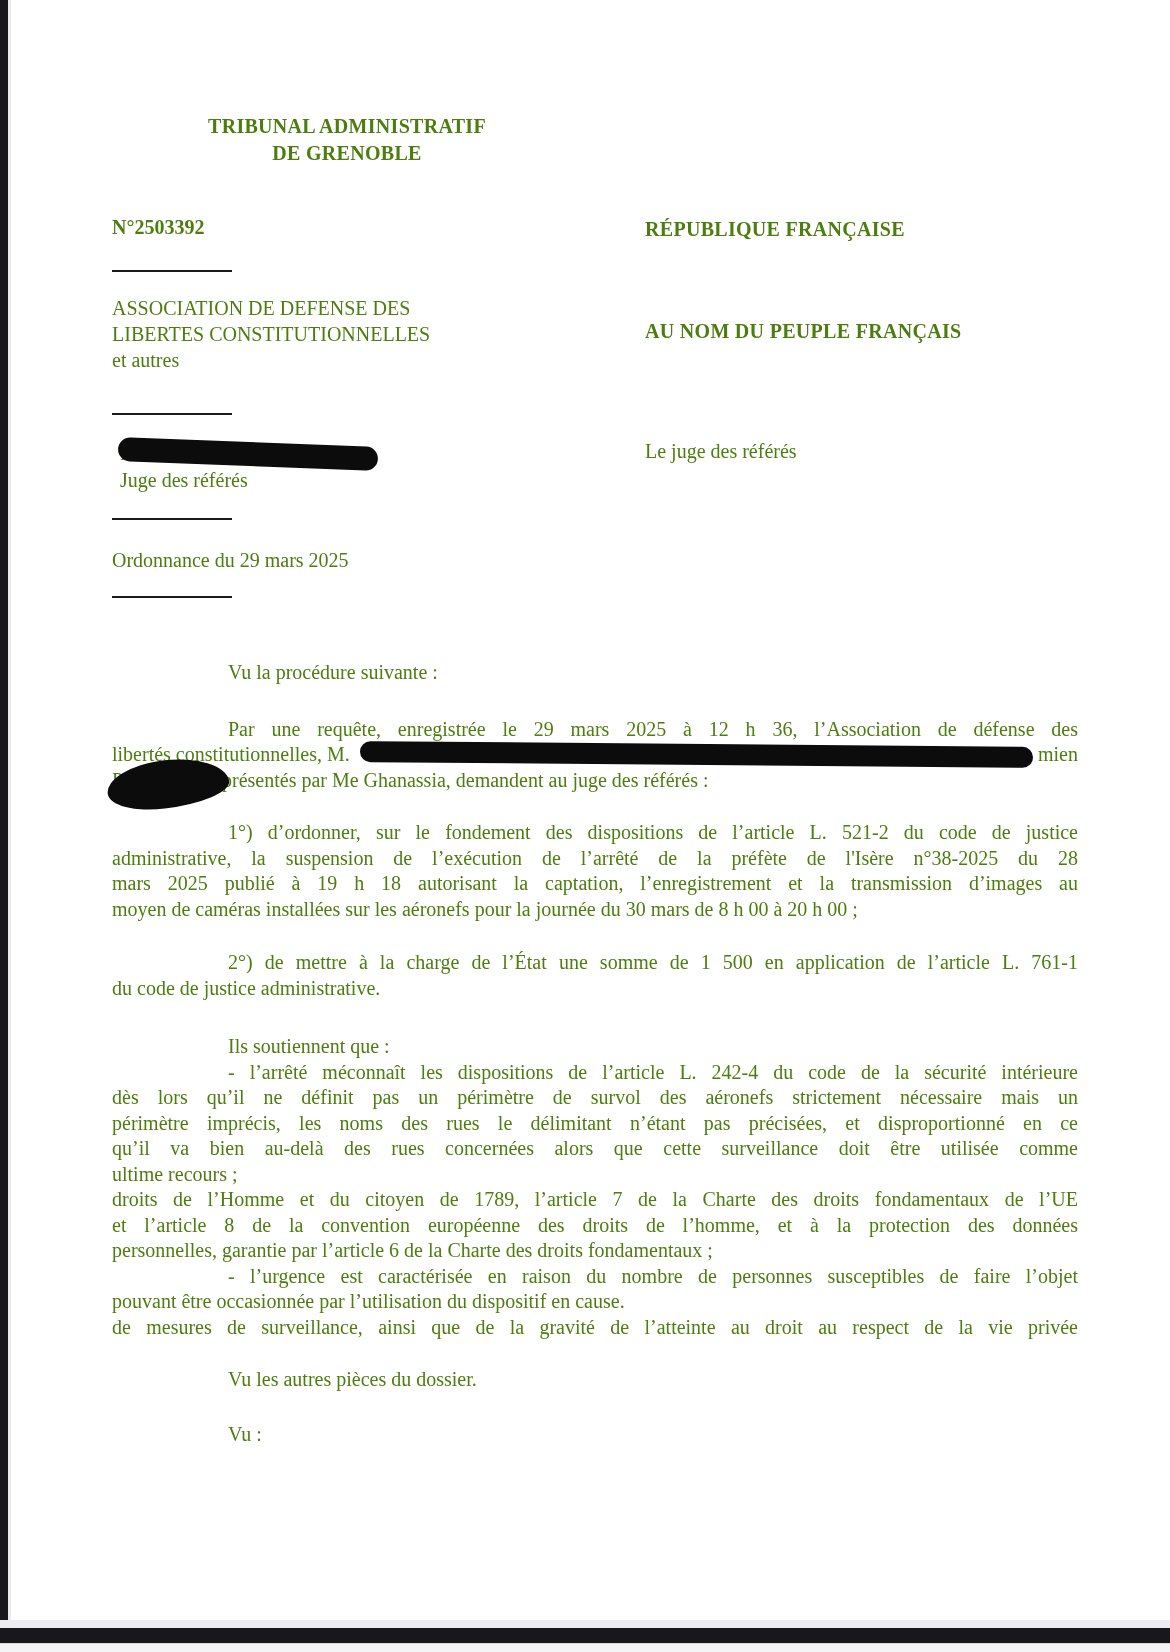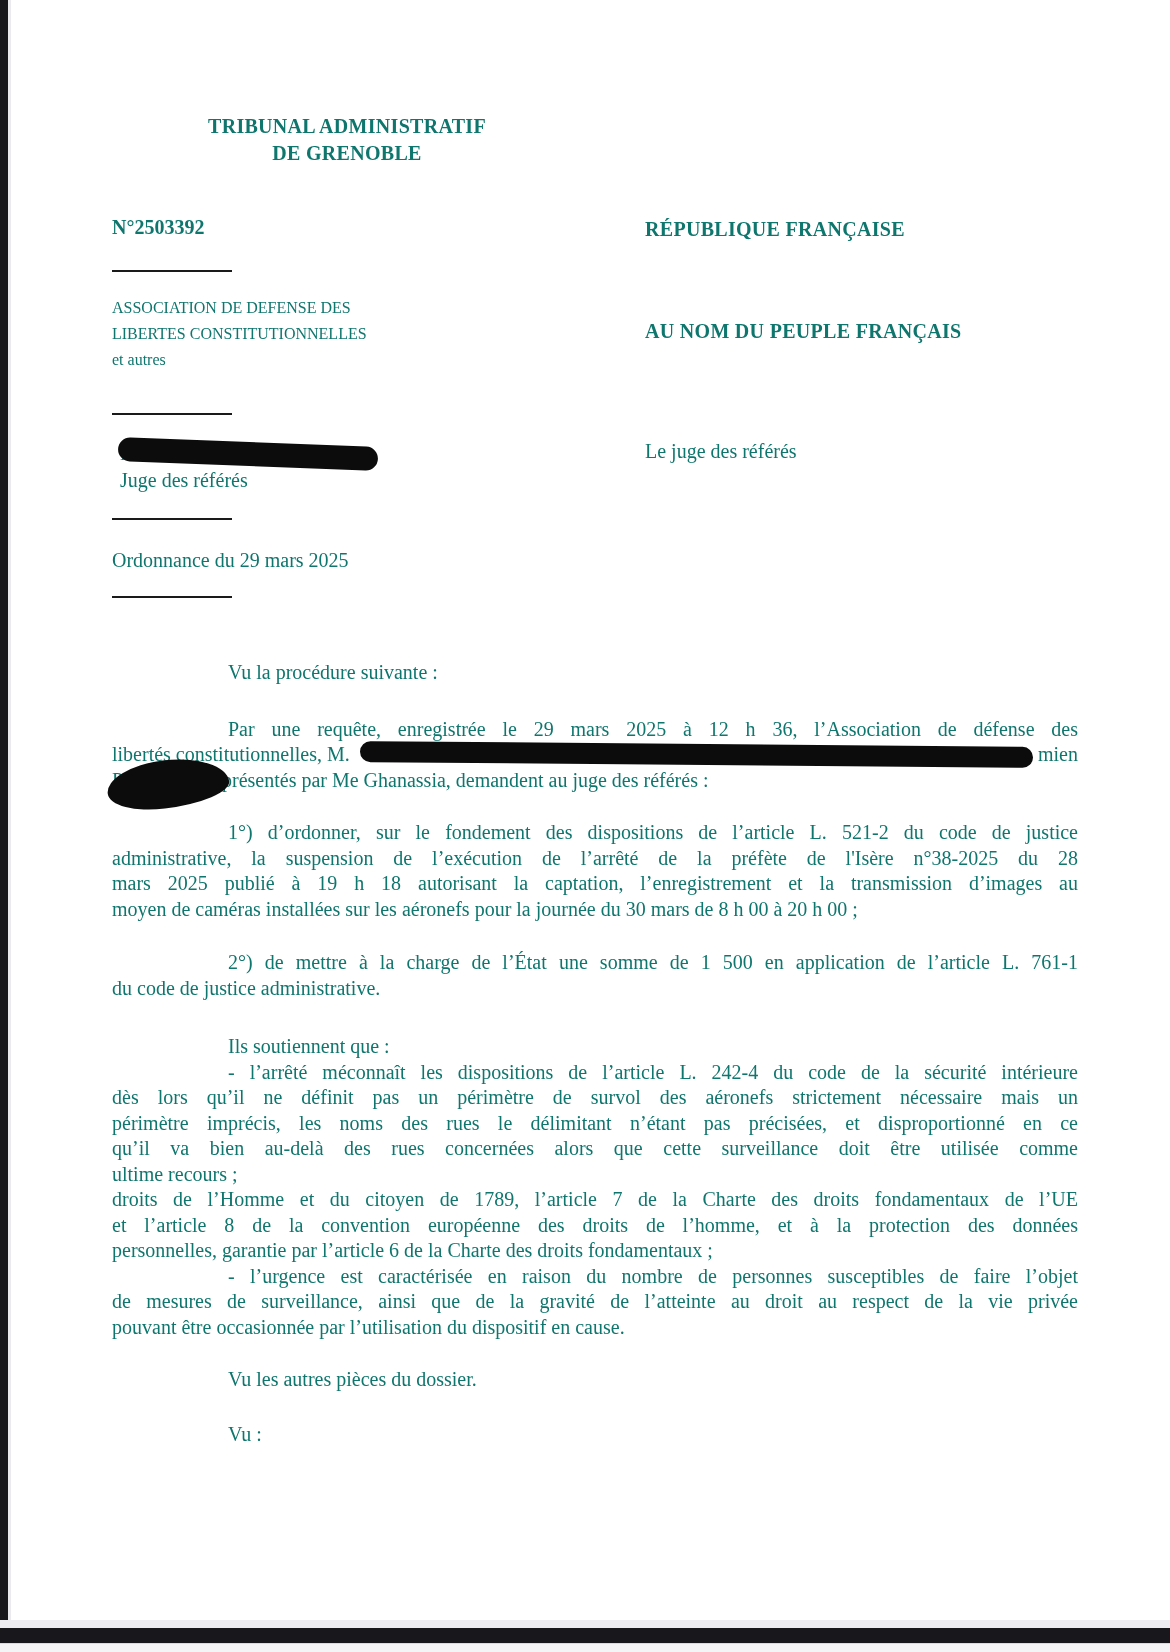--- a/index.html
+++ b/index.html
@@ -1,39 +1,39 @@
 <!DOCTYPE html>
 <html><head>
 <meta charset="utf-8">
 <style>
   html,body{margin:0;padding:0;background:#ffffff;}
   .screen{
     position:relative;width:1170px;height:1652px;background:#ffffff;overflow:hidden;
-    font-family:"Liberation Serif", serif;color:#0f766e;
+    font-family:"Liberation Serif", serif;color:#4d7c0f;
   }
   
   .edge-left{position:absolute;left:0;top:0;width:8px;height:1652px;background:#18181c;}
   .edge-left-line{position:absolute;left:8px;top:0;width:3px;height:1652px;background:#ebebef;}
   .page-bottom-gap{position:absolute;left:0;top:1620px;width:1170px;height:8px;background:#ededf1;}
   .edge-bottom{position:absolute;left:0;top:1628px;width:1170px;height:15px;background:#18181c;}
   .below-bottom{position:absolute;left:0;top:1643px;width:1170px;height:9px;background:#f4f4f7;border-top:1px solid #d9d9de;}
 
   
   .abs{position:absolute;}
   .court{left:112px;top:113px;width:470px;text-align:center;font-weight:bold;font-size:20px;line-height:27px;letter-spacing:.3px;}
   .caseno{left:112px;top:216px;font-weight:bold;font-size:20px;}
   .rule{left:112px;border-top:2px solid #1a1a1a;width:120px;height:0;}
   .rule1{top:270px;}
   .rule2{top:413px;}
   .rule3{top:518px;}
   .rule4{top:596px;}
   .rcol{left:645px;width:470px;text-align:left;}
   .republic{top:218px;font-weight:bold;font-size:20px;letter-spacing:.3px;}
   .aunom{top:320px;font-weight:bold;font-size:20px;letter-spacing:.3px;}
-  .parties{left:112px;top:295px;width:420px;font-size:16px;line-height:26px;}
+  .parties{left:112px;top:295px;width:420px;font-size:20px;line-height:26px;}
   .judgeblock{left:96px;top:440px;font-size:20px;line-height:27px;margin-left:24px;}
   .formation{top:440px;font-size:20px;}
   .ordonnance{left:112px;top:549px;font-size:20px;}
 
   
   .stroke-judge{
     position:absolute;left:118px;top:442px;width:260px;height:24px;background:#0c0c0c;
     border-radius:13px;transform:rotate(2.2deg);
   }
 
@@ -131,22 +131,22 @@
         <div class="line indent">Ils soutiennent que :</div>
         <div class="line indent j">- l’arrêté méconnaît les dispositions de l’article L. 242-4 du code de la sécurité intérieure</div>
         <div class="line j">dès lors qu’il ne définit pas un périmètre de survol des aéronefs strictement nécessaire mais un</div>
         <div class="line j">périmètre imprécis, les noms des rues le délimitant n’étant pas précisées, et disproportionné en ce</div>
         <div class="line j">qu’il va bien au-delà des rues concernées alors que cette surveillance doit être utilisée comme</div>
         <div class="line">ultime recours ;</div>
         <div class="line j">droits de l’Homme et du citoyen de 1789, l’article 7 de la Charte des droits fondamentaux de l’UE</div>
         <div class="line j">et l’article 8 de la convention européenne des droits de l’homme, et à la protection des données</div>
         <div class="line">personnelles, garantie par l’article 6 de la Charte des droits fondamentaux ;</div>
         <div class="line indent j">- l’urgence est caractérisée en raison du nombre de personnes susceptibles de faire l’objet</div>
+        <div class="line">pouvant être occasionnée par l’utilisation du dispositif en cause.</div>
         <div class="line j">de mesures de surveillance, ainsi que de la gravité de l’atteinte au droit au respect de la vie privée</div>
-        <div class="line">pouvant être occasionnée par l’utilisation du dispositif en cause.</div>
       </div>
       <div class="para">
         <div class="line indent">Vu les autres pièces du dossier.</div>
       </div>
       <div class="para">
         <div class="line indent">Vu :</div>
       </div>
     </div>
 
 </div>

